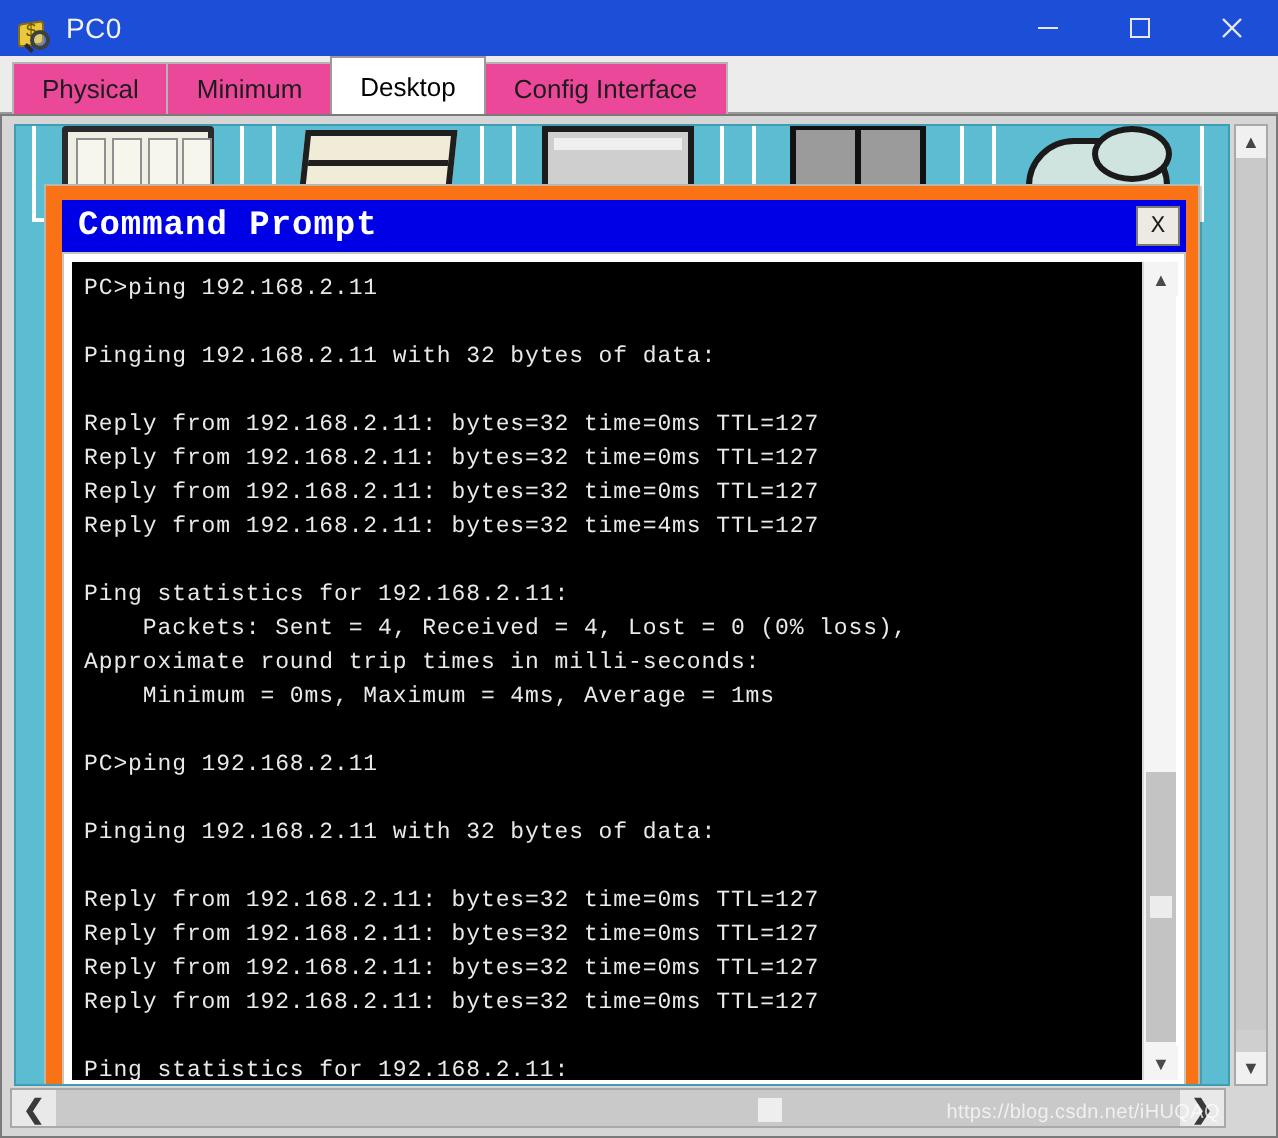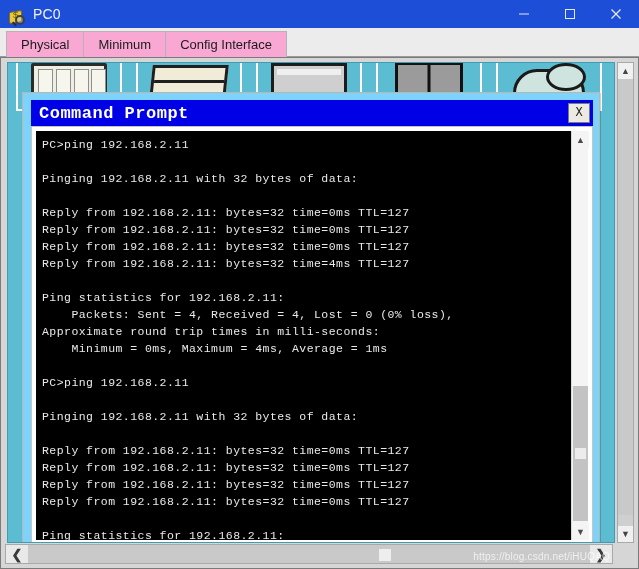--- a/index.html
+++ b/index.html
@@ -85,21 +85,21 @@
     background: #ececec;
     border-bottom: 1px solid #9a9a9a;
     display: flex; align-items: flex-end;
     padding-left: 6px;
   }
   .tab {
     height: 26px;
     padding: 0 14px;
     display: flex; align-items: center;
     font-size: 13px; color: #1c1c1c;
-    background: #f9a8d4;
+    background: #ec4899;
     border: 1px solid #b4b4b4;
     border-bottom: none;
     margin-right: -1px;
     position: relative; top: 1px;
   }
   .tab.active {
     background: #ffffff;
     height: 29px;
     border-color: #9a9a9a;
     z-index: 2;
@@ -188,21 +188,21 @@
     width:68px; height:34px;
     background: linear-gradient(90deg,#35407a 0 22%, #d7575b 22% 58%, #f1f1f1 58% 74%, #2f3a6e 74% 100%);
     border:2px solid #222;
     border-radius:3px;
   }
 
   
   .cmdwin {
     position: absolute; left: 14px; top: 29px;
     width: 578px; height: 460px;
-    background: #7dd3fc;
+    background: #f97316;
     border: 1px solid #b9b6ab;
     box-shadow: 1px 1px 0 rgba(0,0,0,0.18);
   }
   .cmd-titlebar {
     position: absolute; left: 8px; top: 7px;
     width: 562px; height: 26px;
     background: #0000e6;
     display: flex; align-items: center;
   }
   .cmd-title {
@@ -361,20 +361,23 @@
     </div>
   </div>
 
   <div class="tabbar">
     <div class="tab">
       <span>Physical</span>
     </div>
     <div class="tab">
       <span>Minimum</span>
     </div>
+    <div class="tab active">
+      <span>Desktop</span>
+    </div>
     <div class="tab">
       <span>Config Interface</span>
     </div>
   </div>
 
   <div class="inner-frame">
 
     <div class="desktop">
 
       <div class="icon-tile" style="left:8px; top:-12px;">

